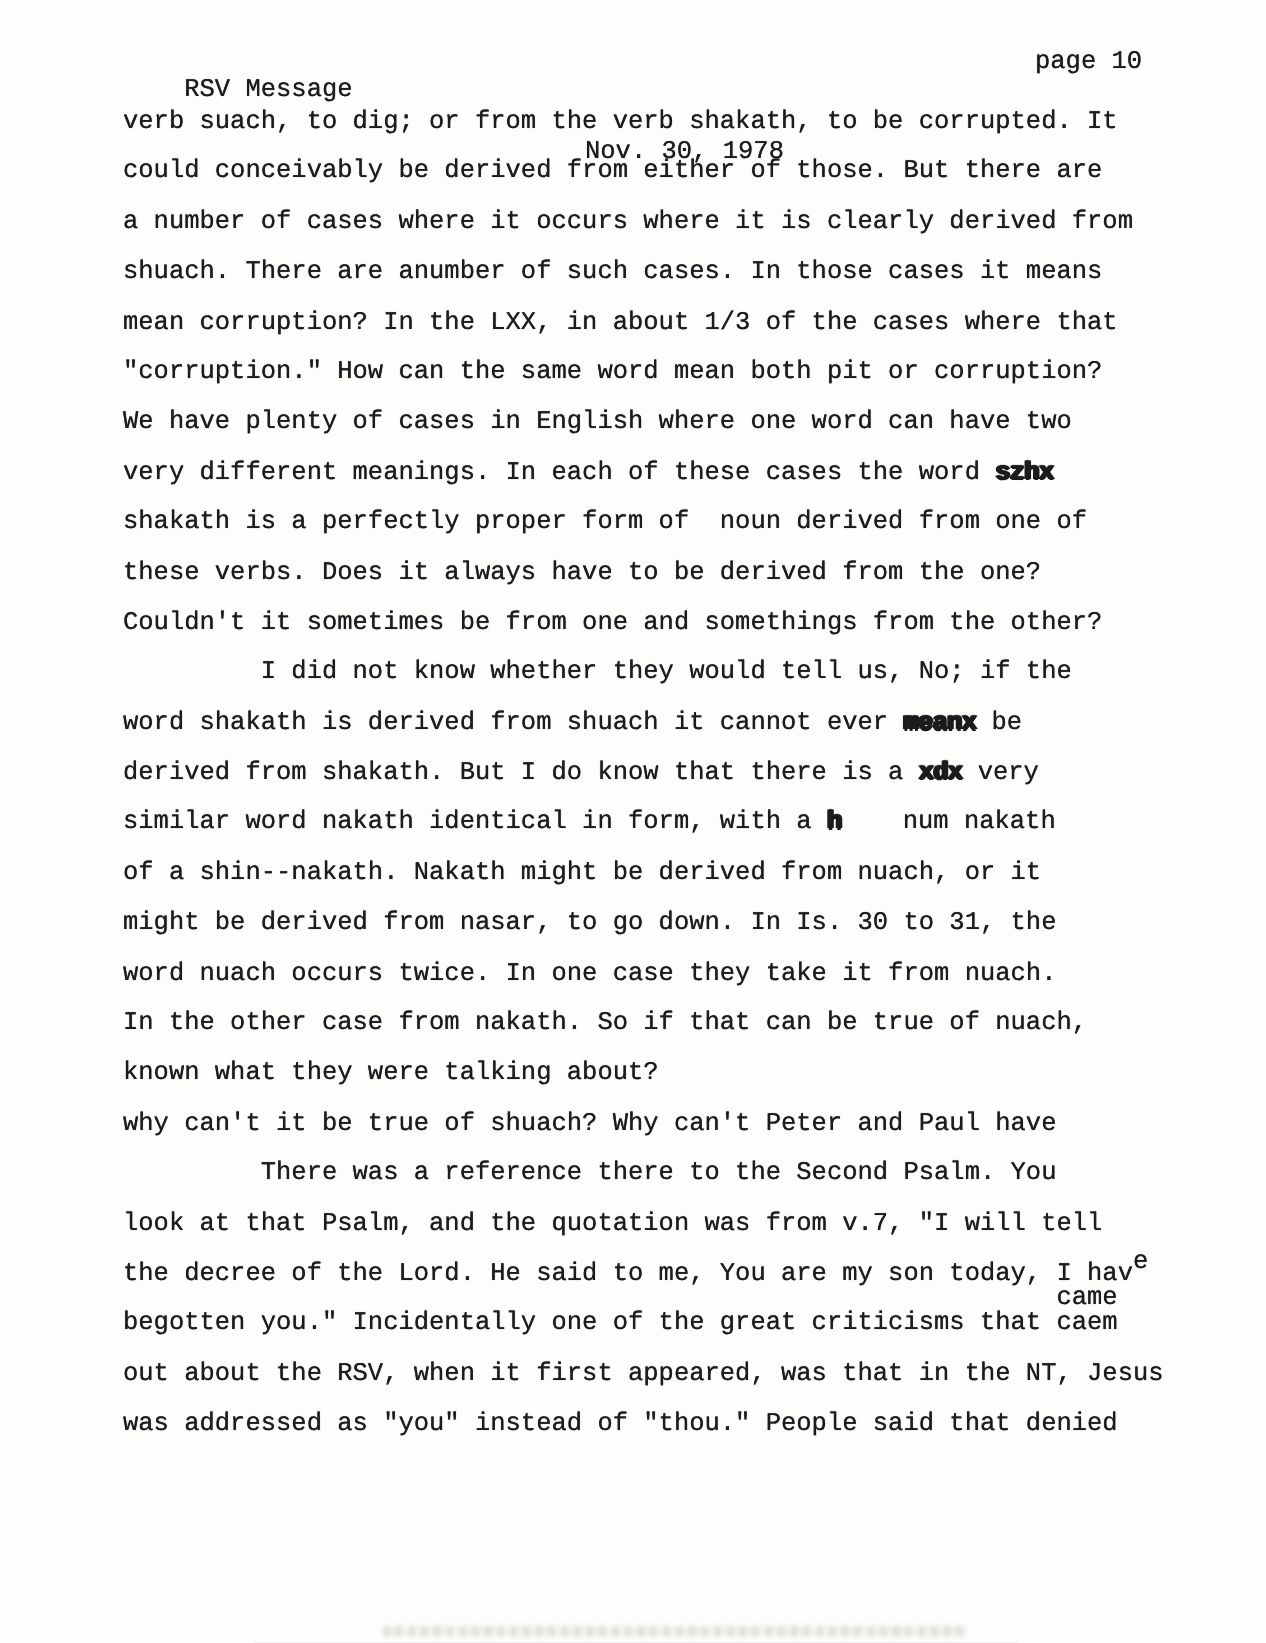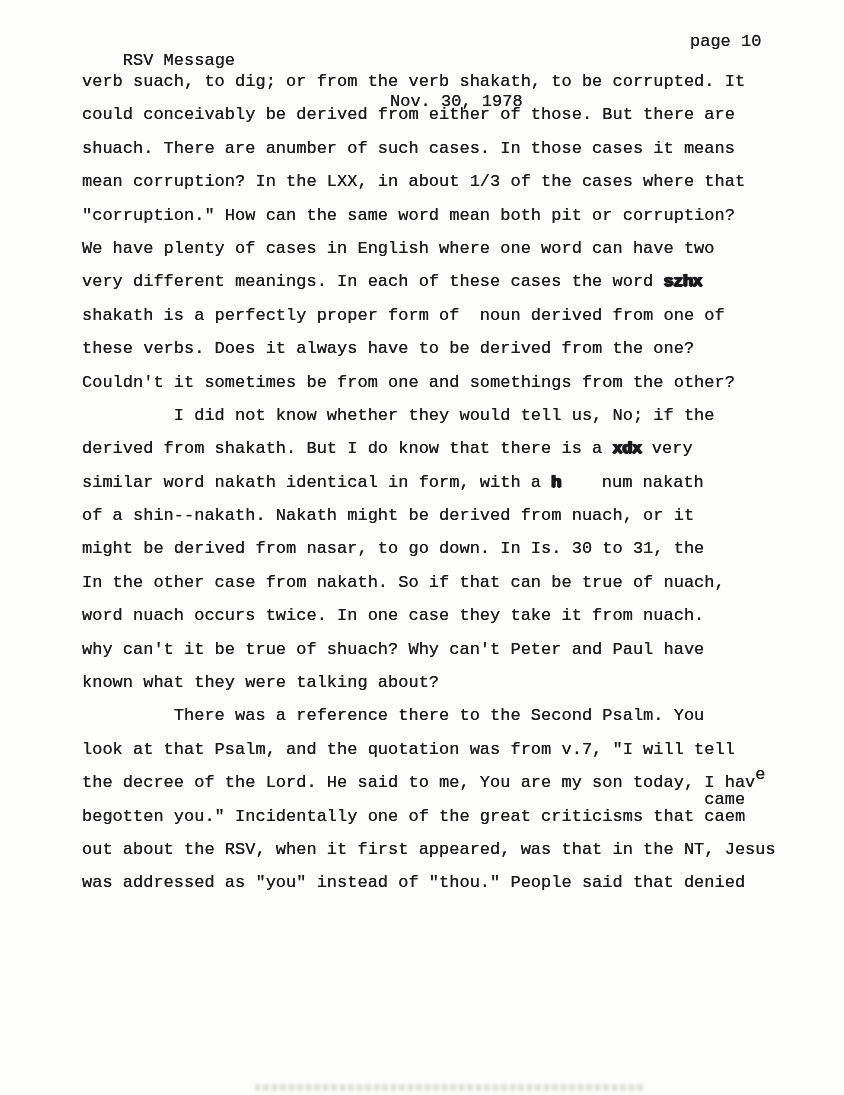--- a/index.html
+++ b/index.html
@@ -89,37 +89,39 @@
 
   <div class="header typed">
     <span class="h-title">RSV Message</span>
     <span class="h-date">Nov. 30, 1978</span>
     <span class="h-page">page 10</span>
   </div>
 
   <div class="doc-body typed">
       <div class="line"><span class="seg">verb suach, to dig; or from the verb shakath, to be corrupted. It</span></div>
       <div class="line"><span class="seg">could conceivably be derived from either of those. But there are</span></div>
+      <div class="line"><span class="seg">a number of cases where it occurs where it is clearly derived from</span></div>
       <div class="line"><span class="seg">shuach. There are anumber of such cases. In those cases it means</span></div>
       <div class="line"><span class="seg">mean corruption? In the LXX, in about 1/3 of the cases where that</span></div>
       <div class="line"><span class="seg">"corruption." How can the same word mean both pit or corruption?</span></div>
       <div class="line"><span class="seg">We have plenty of cases in English where one word can have two</span></div>
       <div class="line"><span class="seg">very different meanings. In each of these cases the word </span><span class="seg strike">szhx</span></div>
       <div class="line"><span class="seg">shakath is a perfectly proper form of  noun derived from one of</span></div>
       <div class="line"><span class="seg">these verbs. Does it always have to be derived from the one?</span></div>
       <div class="line"><span class="seg">Couldn't it sometimes be from one and somethings from the other?</span></div>
       <div class="line"><span class="seg">         I did not know whether they would tell us, No; if the</span></div>
+      <div class="line"><span class="seg">word shakath is derived from shuach it cannot ever </span><span class="seg strike">meanx</span><span class="seg"> be</span></div>
       <div class="line"><span class="seg">derived from shakath. But I do know that there is a </span><span class="seg strike">xdx</span><span class="seg"> very</span></div>
       <div class="line"><span class="seg">similar word nakath identical in form, with a </span><span class="seg strike">h</span><span class="seg">    num nakath</span></div>
       <div class="line"><span class="seg">of a shin--nakath. Nakath might be derived from nuach, or it</span></div>
       <div class="line"><span class="seg">might be derived from nasar, to go down. In Is. 30 to 31, the</span></div>
+      <div class="line"><span class="seg">word nuach occurs twice. In one case they take it from nuach.</span></div>
       <div class="line"><span class="seg">In the other case from nakath. So if that can be true of nuach,</span></div>
-      <div class="line"><span class="seg">word nuach occurs twice. In one case they take it from nuach.</span></div>
+      <div class="line"><span class="seg">known what they were talking about?</span></div>
       <div class="line"><span class="seg">why can't it be true of shuach? Why can't Peter and Paul have</span></div>
-      <div class="line"><span class="seg">known what they were talking about?</span></div>
       <div class="line"><span class="seg">         There was a reference there to the Second Psalm. You</span></div>
       <div class="line"><span class="seg">look at that Psalm, and the quotation was from v.7, "I will tell</span></div>
       <div class="line"><span class="seg">the decree of the Lord. He said to me, You are my son today, I hav</span><span class="seg sup">e</span></div>
       <div class="line half"><span class="seg">                                                             came</span></div>
       <div class="line"><span class="seg">begotten you." Incidentally one of the great criticisms that caem</span></div>
       <div class="line"><span class="seg">out about the RSV, when it first appeared, was that in the NT, Jesus</span></div>
       <div class="line"><span class="seg">was addressed as "you" instead of "thou." People said that denied</span></div>
     </div>
 
   <div class="smudge"></div>

